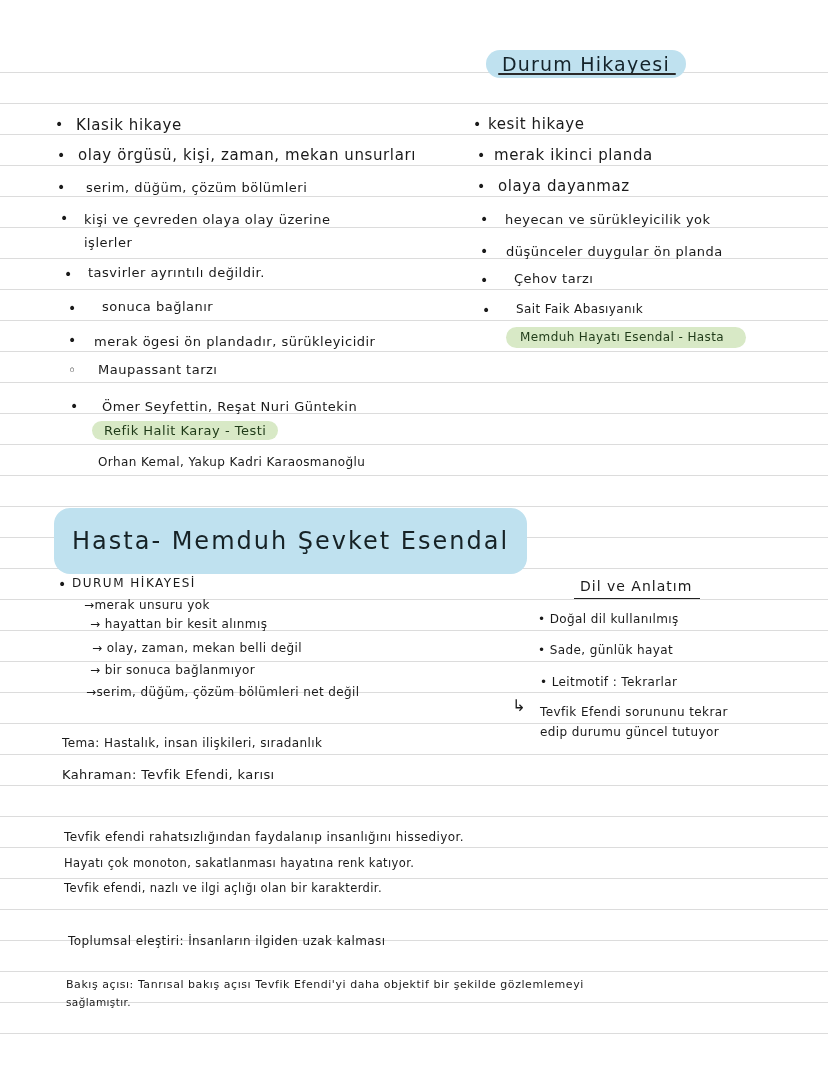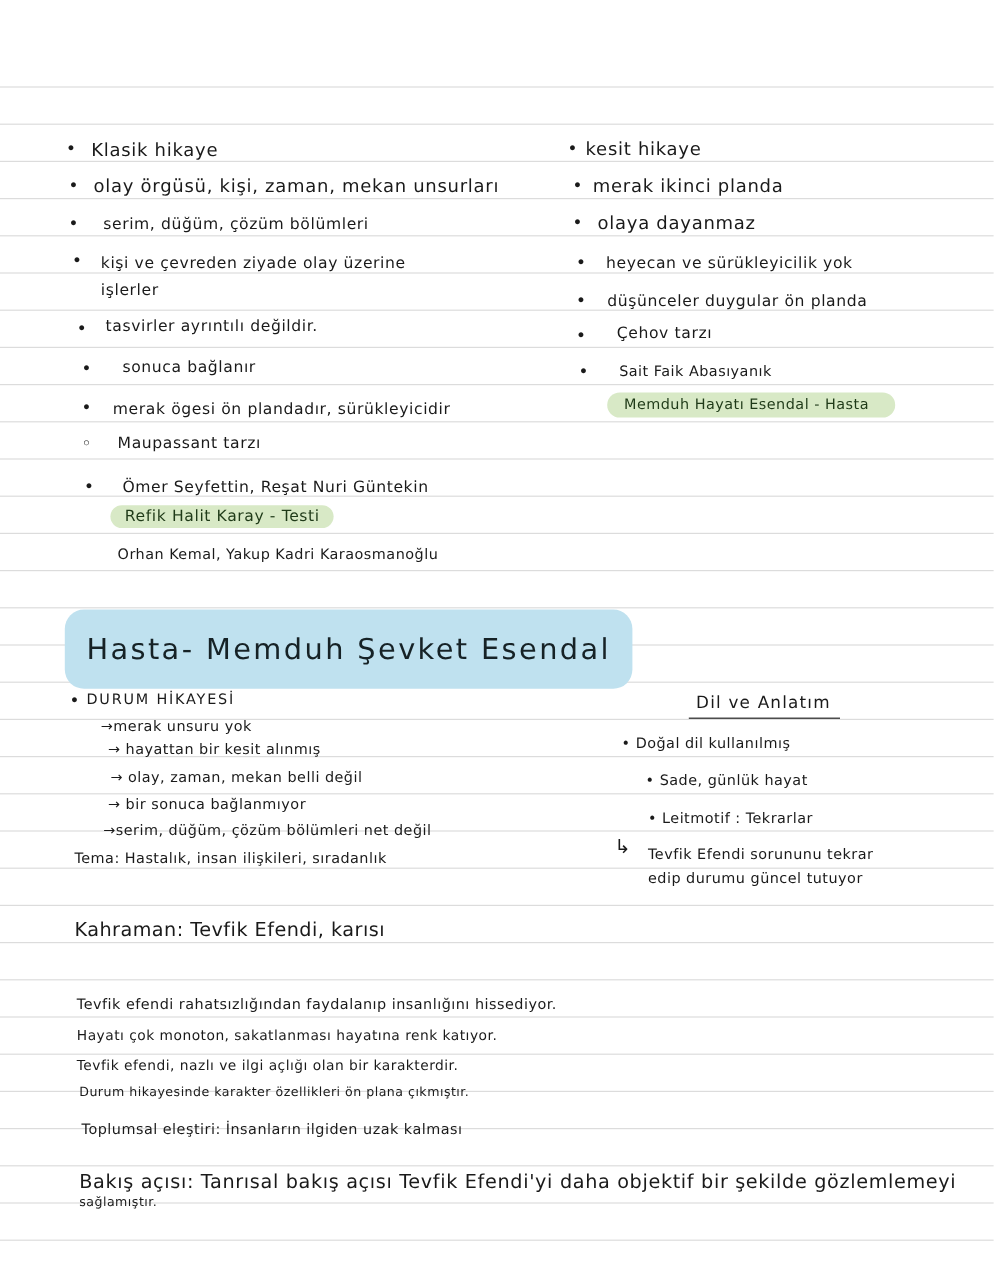--- a/index.html
+++ b/index.html
@@ -98,21 +98,21 @@
   <span class="bullet" style="left:55px; top:114px;">•</span>
   <span class="t" style="left:76px; top:115px;">Klasik hikaye</span>
 
   <span class="bullet" style="left:57px; top:145px;">•</span>
   <span class="t" style="left:78px; top:145px;">olay örgüsü, kişi, zaman, mekan unsurları</span>
 
   <span class="bullet" style="left:57px; top:177px;">•</span>
   <span class="t sm" style="left:86px; top:179px;">serim, düğüm, çözüm bölümleri</span>
 
   <span class="bullet" style="left:60px; top:208px;">•</span>
-  <span class="t sm" style="left:84px; top:211px;">kişi ve çevreden ziyade olay üzerine</span>
+  <span class="t sm" style="left:84px; top:211px;">kişi ve çevreden olaya olay üzerine</span>
   <span class="t sm" style="left:84px; top:234px;">işlerler</span>
 
   <span class="bullet" style="left:64px; top:264px;">•</span>
   <span class="t sm" style="left:88px; top:264px;">tasvirler ayrıntılı değildir.</span>
 
   <span class="bullet" style="left:68px; top:298px;">•</span>
   <span class="t sm" style="left:102px; top:298px;">sonuca bağlanır</span>
 
   <span class="bullet" style="left:68px; top:330px;">•</span>
   <span class="t sm" style="left:94px; top:333px;">merak ögesi ön plandadır, sürükleyicidir</span>
@@ -120,20 +120,24 @@
   <span class="bullet" style="left:68px; top:360px;">◦</span>
   <span class="t sm" style="left:98px; top:361px;">Maupassant tarzı</span>
 
   <span class="bullet" style="left:70px; top:396px;">•</span>
   <span class="t sm" style="left:102px; top:398px;">Ömer Seyfettin, Reşat Nuri Güntekin</span>
 
   <span class="t sm hl-green" style="left:92px; top:421px;text-align:right;">Refik Halit Karay - Testi</span>
 
   <span class="t xs" style="left:98px; top:455px;">Orhan Kemal, Yakup Kadri Karaosmanoğlu</span>
 
+  <div class="title hl-blue" style="left:486px; top:50px;">
+    <span>Durum Hikayesi</span>
+    <span class="ul"></span>
+  </div>
 
   <span class="bullet" style="left:473px; top:114px;">•</span>
   <span class="t" style="left:488px; top:114px;">kesit hikaye</span>
 
   <span class="bullet" style="left:477px; top:145px;">•</span>
   <span class="t" style="left:494px; top:145px;">merak ikinci planda</span>
 
   <span class="bullet" style="left:477px; top:176px;">•</span>
   <span class="t" style="left:498px; top:176px;">olaya dayanmaz</span>
 
@@ -160,34 +164,33 @@
   <span class="t xs" style="left:90px; top:617px;"><span>→ </span><span>hayattan bir kesit alınmış</span></span>
   <span class="t xs" style="left:92px; top:641px;"><span>→ </span><span>olay, zaman, mekan belli değil</span></span>
   <span class="t xs" style="left:90px; top:663px;"><span>→ </span><span>bir sonuca bağlanmıyor</span></span>
   <span class="t xs" style="left:86px; top:685px;"><span>→</span><span>serim, düğüm, çözüm bölümleri net değil</span></span>
 
   <div class="section-head" style="left:580px; top:575px; font-size:14px;">
     <span>Dil ve Anlatım</span>
     <span class="ul"></span>
   </div>
 
-  <span class="t xs" style="left:518px; top:612px;text-align:center;">• <span>Doğal dil kullanılmış</span></span>
+  <span class="t xs" style="left:538px; top:612px;text-align:center;">• <span>Doğal dil kullanılmış</span></span>
   <span class="t xs" style="left:538px; top:643px;">• <span>Sade, günlük hayat</span></span>
   <span class="t xs" style="left:540px; top:675px;">• <span>Leitmotif : Tekrarlar</span></span>
 
   <span class="t" style="left:512px; top:696px; font-size:16px;">↳</span>
   <span class="t xs" style="left:540px; top:705px;">Tevfik Efendi sorununu tekrar</span>
   <span class="t xs" style="left:540px; top:725px;">edip durumu güncel tutuyor</span>
 
-  <span class="t xs" style="left:62px; top:708px;">Tema: Hastalık, insan ilişkileri, sıradanlık</span>
-  <span class="t xs" style="left:62px; top:767px; font-size:16px;">Kahraman: Tevfik Efendi, karısı</span>
+  <span class="t xs" style="left:62px; top:736px;">Tema: Hastalık, insan ilişkileri, sıradanlık</span>
+  <span class="t xs" style="left:62px; top:767px; font-size:13px;">Kahraman: Tevfik Efendi, karısı</span>
 
   <span class="t xs" style="left:64px; top:830px;">Tevfik efendi rahatsızlığından faydalanıp insanlığını hissediyor.</span>
   <span class="t xs" style="left:64px; top:856px; font-size:11.5px;">Hayatı çok monoton, sakatlanması hayatına renk katıyor.</span>
   <span class="t xs" style="left:64px; top:881px; font-size:11.5px;">Tevfik efendi, nazlı ve ilgi açlığı olan bir karakterdir.</span>
-  <span class="t xs" style="left:66px; top:903px; font-size:10.5px;">Durum hikayesinde karakter özellikleri ön plana çıkmıştır.</span>
 
   <span class="t xs" style="left:68px; top:934px;">Toplumsal eleştiri: İnsanların ilgiden uzak kalması</span>
 
-  <span class="t xs" style="left:66px; top:977px; font-size:16px; letter-spacing:0.55px;">Bakış açısı: Tanrısal bakış açısı Tevfik Efendi'yi daha objektif bir şekilde gözlemlemeyi</span>
+  <span class="t xs" style="left:66px; top:977px; font-size:11px; letter-spacing:0.55px;">Bakış açısı: Tanrısal bakış açısı Tevfik Efendi'yi daha objektif bir şekilde gözlemlemeyi</span>
   <span class="t xs" style="left:66px; top:995px; font-size:10.5px;">sağlamıştır.</span>
 
 </div>
 
 </body></html>

